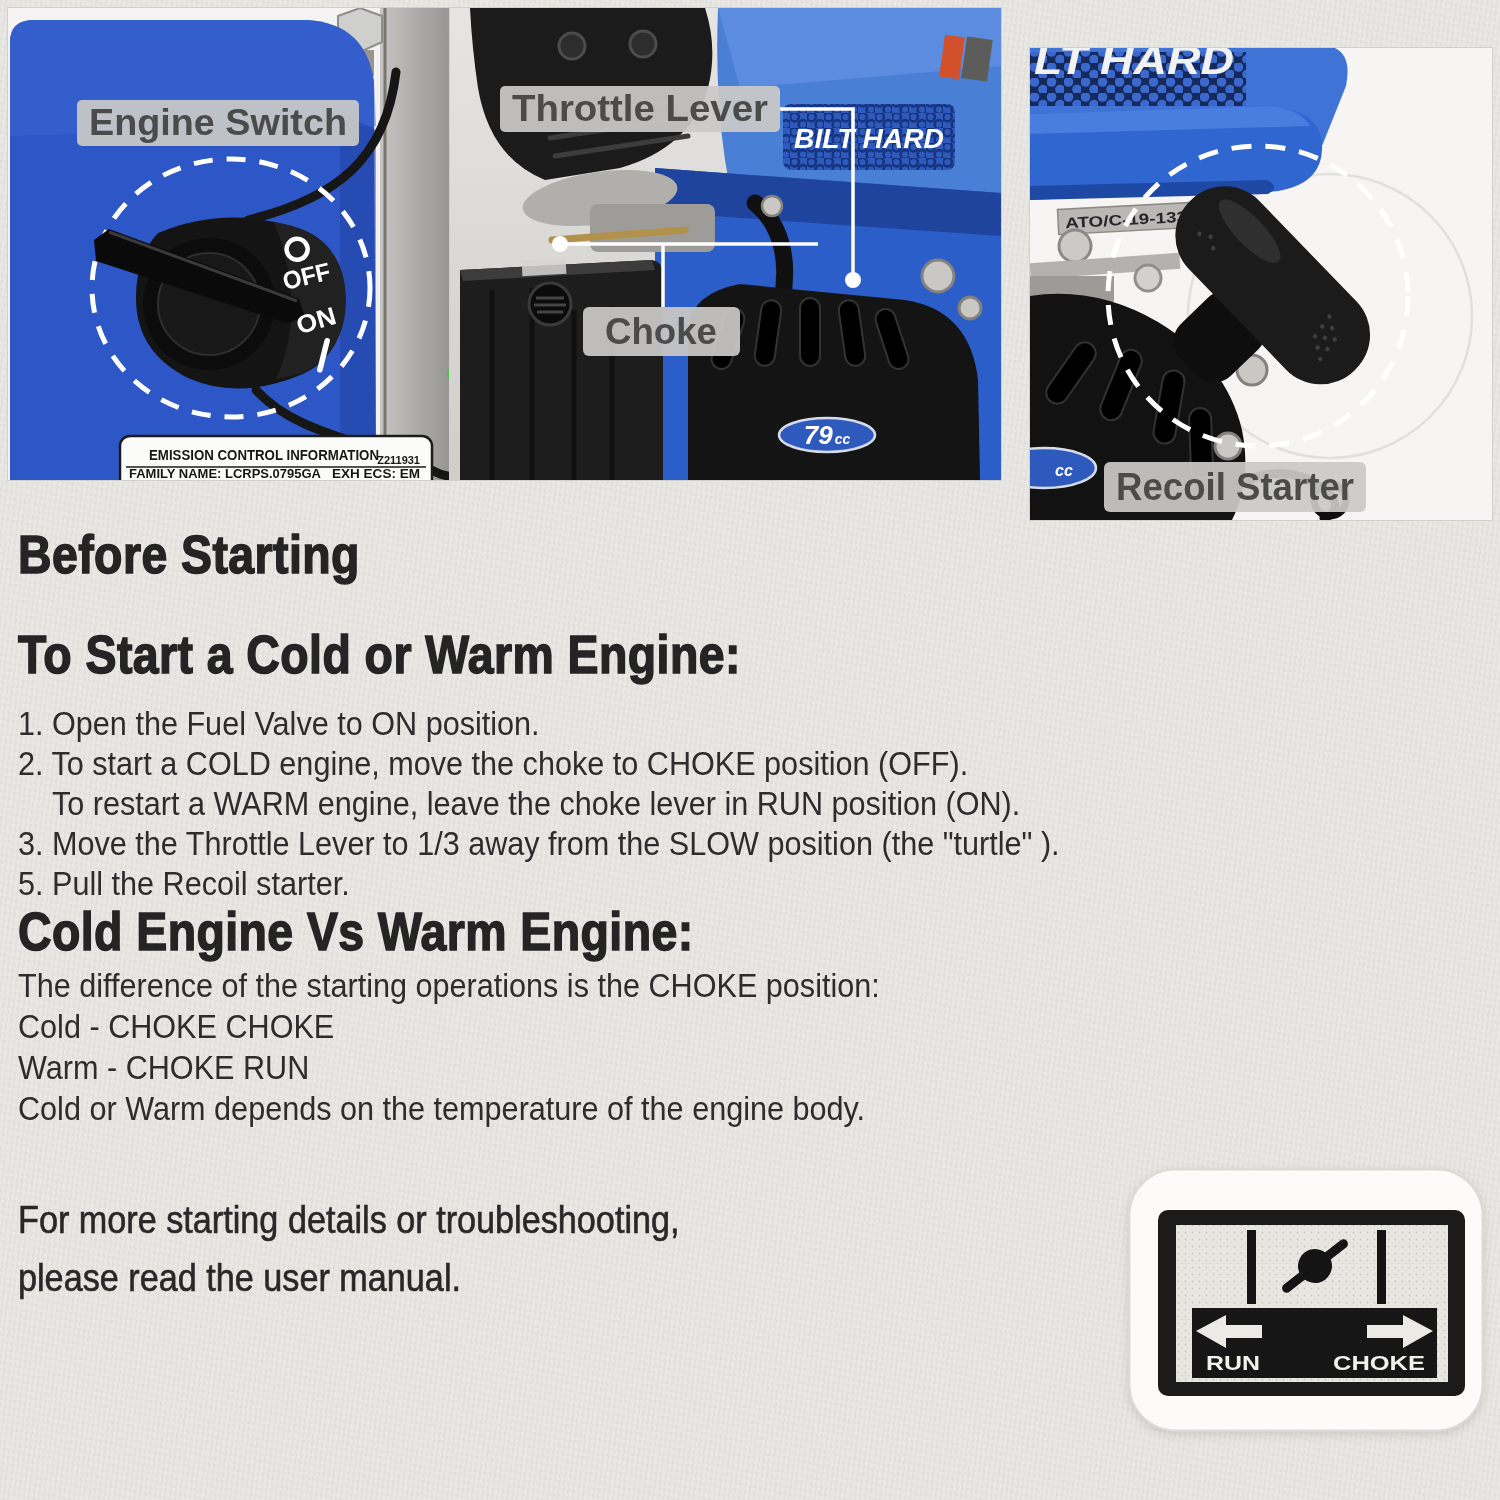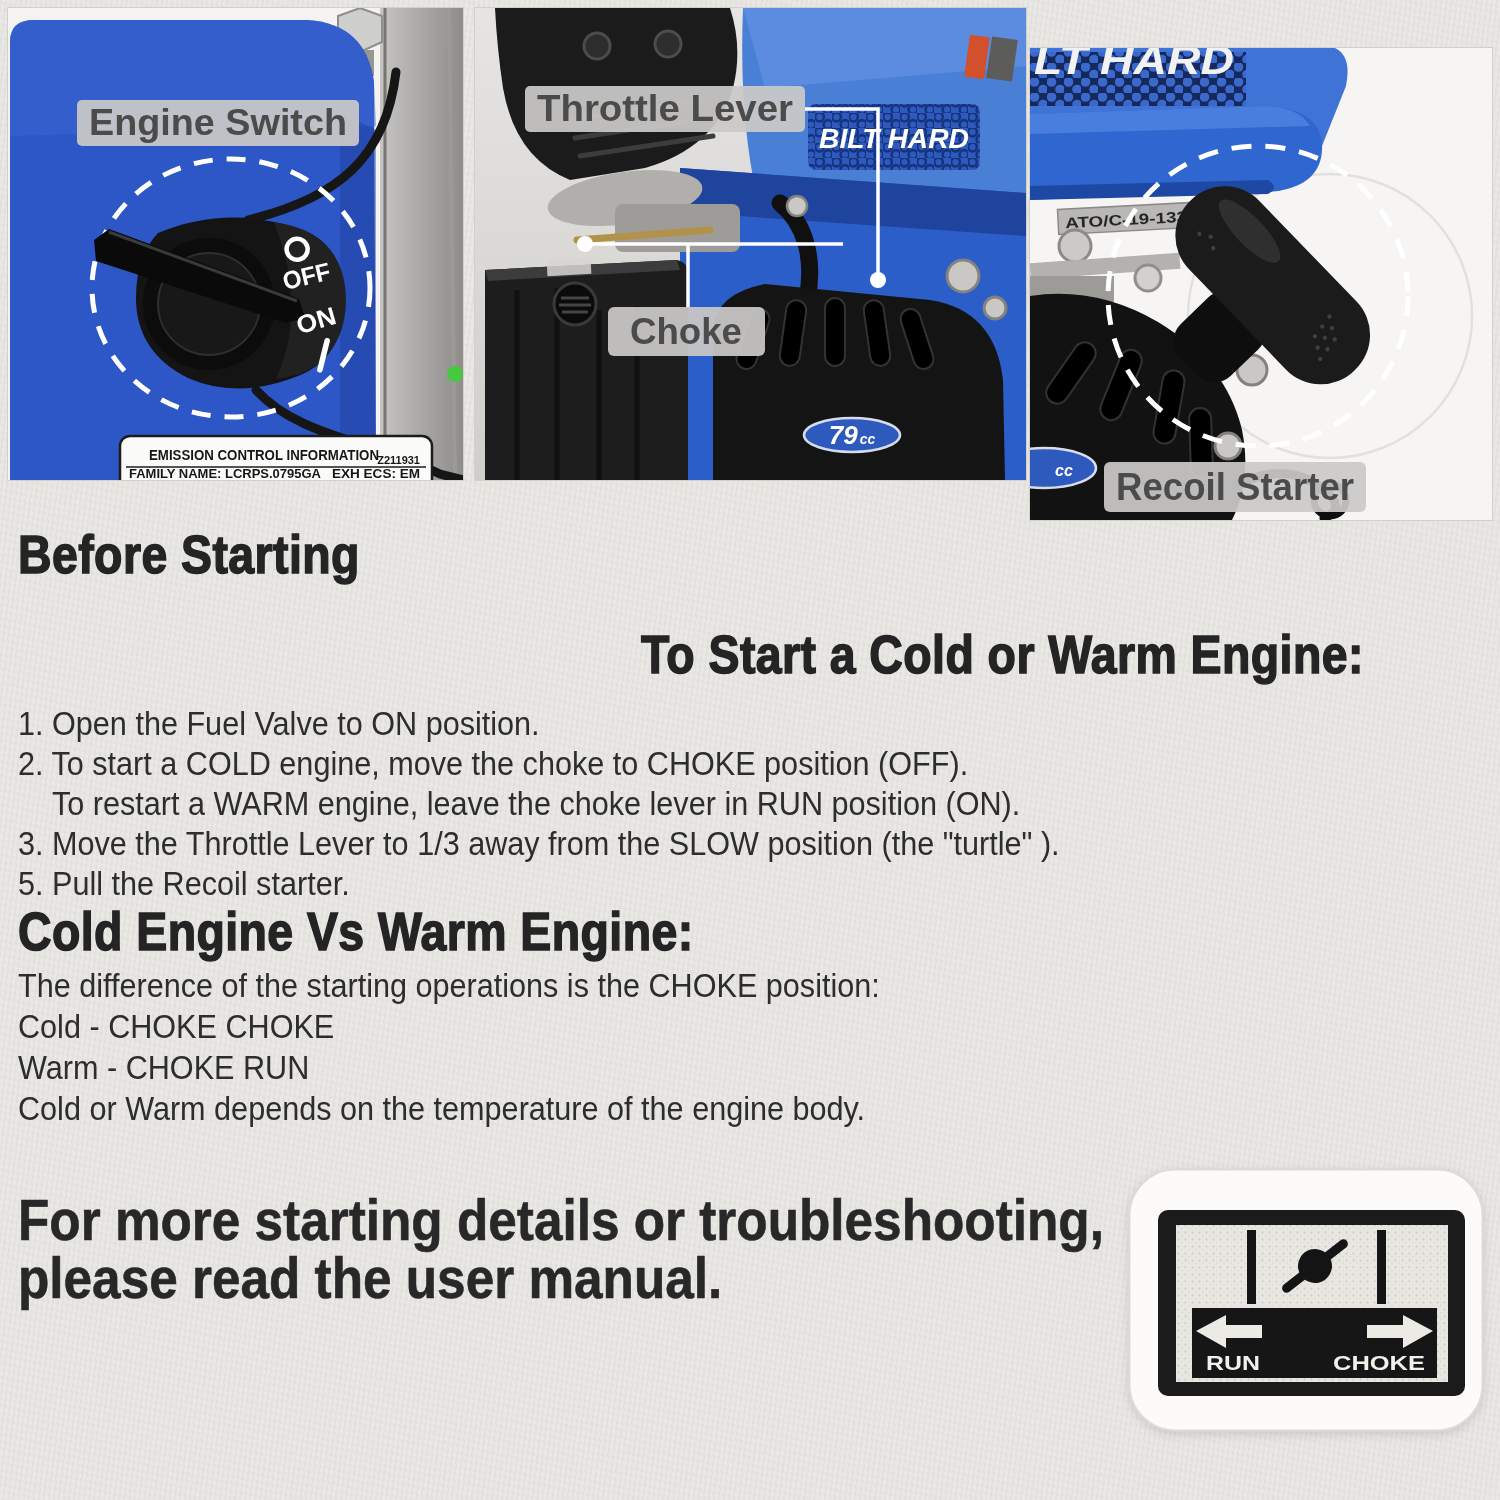--- a/index.html
+++ b/index.html
@@ -10,39 +10,39 @@
   }
   .canvas::before{
     content:"";position:absolute;inset:0;pointer-events:none;
     background:
       repeating-linear-gradient(97deg, rgba(110,105,95,.035) 0 2px, rgba(255,255,255,.05) 2px 5px),
       repeating-linear-gradient(12deg, rgba(110,105,95,.025) 0 3px, rgba(255,255,255,0) 3px 7px);
   }
   .photo{position:absolute;top:8px;height:472px;background:#fff;box-shadow:0 0 0 1px #d2d0cb;}
   .photo svg{display:block;}
   #photo1{left:8px;width:455px;}
-  #photo2{left:475px;width:551px;}
+  #photo2{left:450px;width:551px;}
   #photo3{left:1030px;width:462px;margin-top:40px;}
 
   .content{position:absolute;left:18px;top:480px;width:1464px;}
   .h1{
     font-size:54px;font-weight:bold;color:#242424;line-height:56px;
     -webkit-text-stroke:1.5px #242424;letter-spacing:.5px;
   }
   .cond{display:inline-block;transform:scaleX(.86);transform-origin:0 50%;white-space:nowrap;}
   .condb{display:inline-block;transform:scaleX(.9);transform-origin:0 50%;white-space:nowrap;}
   .bodyline{font-size:35px;color:#2d2d2d;line-height:42px;margin-top:10px;}
-  .mt-h2{margin-top:44px;text-align:right;}
+  .mt-h2{margin-top:44px;}
   .mt-h3{}
   .steps{margin-top:21px;}
   .step{font-size:34px;color:#2d2d2d;line-height:40px;}
   .step.indent{padding-left:34px;}
   .coldlines{margin-top:6px;}
   .coldline{font-size:34px;color:#2d2d2d;line-height:41px;}
-  .footer{margin-top:62px;font-size:57px;font-weight:bold;color:#282828;line-height:58px;-webkit-text-stroke:.6px #282828;}
+  .footer{margin-top:62px;font-size:38px;font-weight:normal;color:#282828;line-height:58px;-webkit-text-stroke:.6px #282828;}
   .mt-title{margin-top:46px;}
   .choke-card{position:absolute;left:1128px;top:1168px;filter:drop-shadow(0 3px 5px rgba(0,0,0,.12));}
 </style>
 </head>
 <body>
 
 <div class="canvas">
 
   <div class="photo" id="photo1">
     <svg viewBox="0 0 455 472" width="455" height="472">

